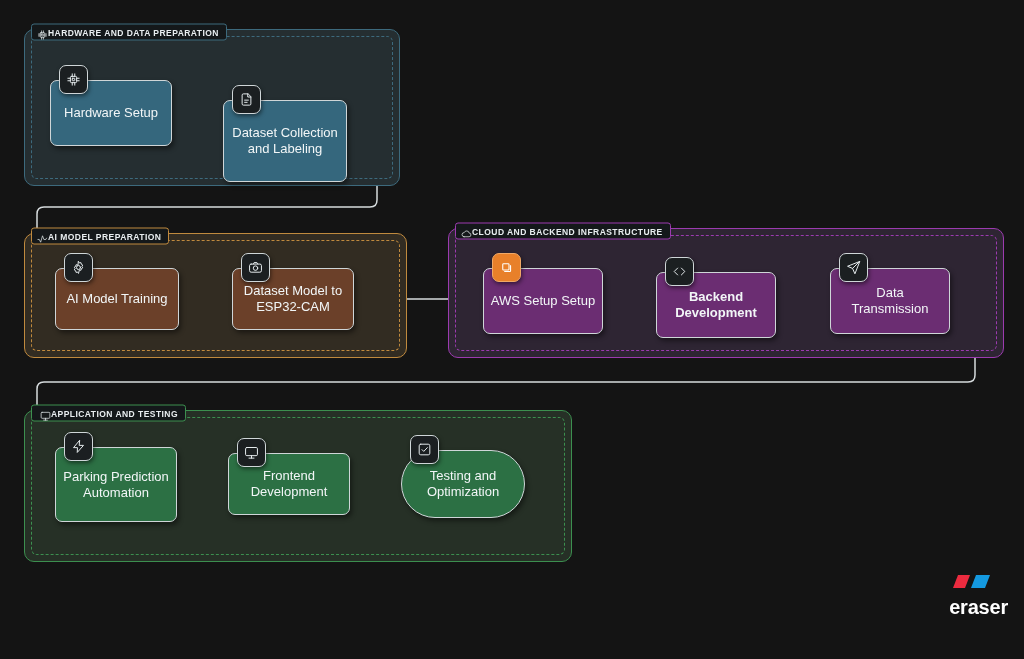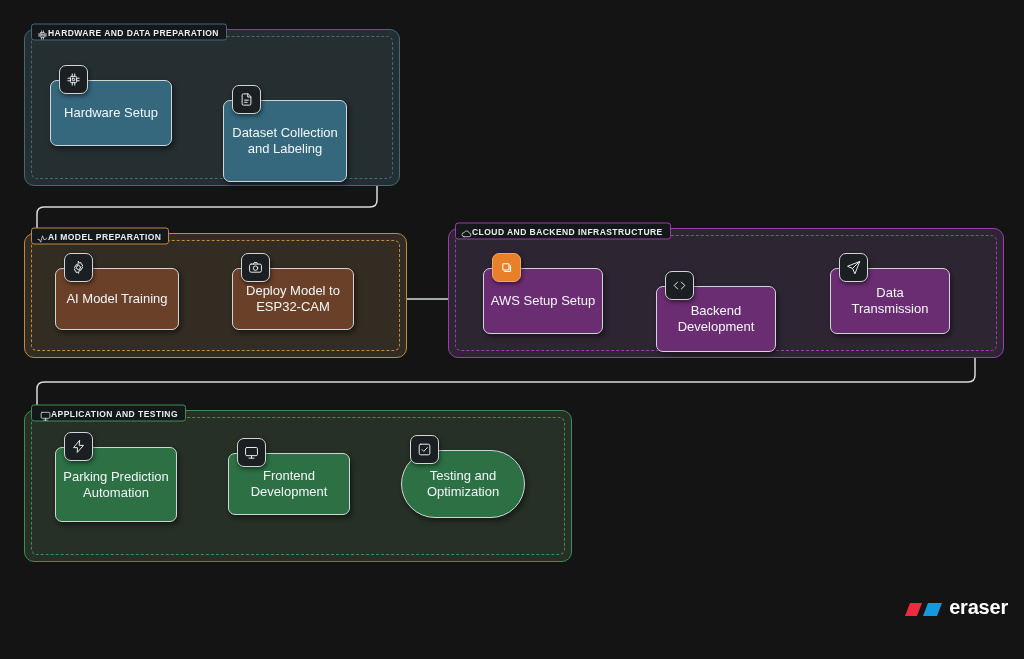--- a/index.html
+++ b/index.html
@@ -83,21 +83,21 @@
   .node-icon.aws { background: #e8802a; border-color:#f0a866; }
   .edge-path {
     fill: none;
     stroke: #d6dbdd;
     stroke-width: 1.5;
   }
   .edge-head { fill: none; stroke: #d6dbdd; stroke-width: 1.5; }
   #logo {
     position: absolute;
     right: 16px; bottom: 40px;
-    display: flex; align-items: flex-end; gap: 5px;
+    display: flex; align-items: flex-start; gap: 5px; flex-direction: column;
   }
   #logo .lg-text {
     color: #ffffff;
     font-size: 20px;
     font-weight: bold;
     letter-spacing: -0.2px;
   }
 </style>
 </head>
 <body style="background: rgb(20, 20, 20);">
@@ -170,21 +170,21 @@
       <div class="node" style="left: 55px; top: 268px; width: 124px; height: 62px; background: rgb(107, 64, 41);">
         <span>AI Model Training</span>
         <div class="node-icon">
           <svg viewBox="0 0 24 24">
             <circle cx="12" cy="12" r="3.2" stroke="#e4eaec" stroke-width="1.6" fill="none" stroke-linecap="round" stroke-linejoin="round"></circle>
             <path d="M12 2.5l1.4 2.2 2.6-.5.5 2.6 2.3 1.3-1.4 2.2 1.4 2.2-2.3 1.3-.5 2.6-2.6-.5L12 21.5l-1.4-2.2-2.6.5-.5-2.6-2.3-1.3 1.4-2.2-1.4-2.2 2.3-1.3.5-2.6 2.6.5z" stroke="#e4eaec" stroke-width="1.6" fill="none" stroke-linecap="round" stroke-linejoin="round"></path>
           </svg>
         </div>
       </div>
       <div class="node" style="left: 232px; top: 268px; width: 122px; height: 62px; background: rgb(107, 64, 41);">
-        <span>Deploy Model to ESP32-CAM</span>
+        <span>Dataset Model to ESP32-CAM</span>
         <div class="node-icon">
           <svg viewBox="0 0 24 24">
             <rect x="2.5" y="6.5" width="19" height="13" rx="2.5" stroke="#e4eaec" stroke-width="1.6" fill="none" stroke-linecap="round" stroke-linejoin="round"></rect>
             <circle cx="12" cy="13" r="3.6" stroke="#e4eaec" stroke-width="1.6" fill="none" stroke-linecap="round" stroke-linejoin="round"></circle>
             <path d="M8.5 6.5l1.3-2.4h4.4l1.3 2.4" stroke="#e4eaec" stroke-width="1.6" fill="none" stroke-linecap="round" stroke-linejoin="round"></path>
           </svg>
         </div>
       </div>
       <div class="group" style="left: 448px; top: 228px; width: 556px; height: 130px; background: rgb(46, 37, 51); border: 1.5px solid rgb(156, 59, 176);">
         <div class="group-inner-dash" style="border-color: rgb(156, 59, 176);"></div>
@@ -197,21 +197,21 @@
       </div>
       <div class="node" style="left: 483px; top: 268px; width: 120px; height: 66px; background: rgb(107, 45, 114);">
         <span>AWS Setup Setup</span>
         <div class="node-icon aws">
           <svg viewBox="0 0 24 24">
             <rect x="6" y="6" width="10" height="10" rx="1.3" stroke="#fff" stroke-width="1.7" fill="none"></rect>
             <path d="M9 18.5h8.5a1 1 0 0 0 1-1V9" stroke="#fff" stroke-width="1.7" fill="none" stroke-linecap="round"></path>
           </svg>
         </div>
       </div>
-      <div class="node" style="left: 656px; top: 286px; width: 120px; height: 66px; background: rgb(107, 45, 114);">
+      <div class="node" style="left: 656px; top: 272px; width: 120px; height: 66px; background: rgb(107, 45, 114); font-weight: bold;">
         <span>Backend Development</span>
         <div class="node-icon">
           <svg viewBox="0 0 24 24">
             <path d="M9 6.5L3.5 12 9 17.5M15 6.5L20.5 12 15 17.5" stroke="#e4eaec" stroke-width="1.6" fill="none" stroke-linecap="round" stroke-linejoin="round"></path>
           </svg>
         </div>
       </div>
       <div class="node" style="left: 830px; top: 268px; width: 120px; height: 66px; background: rgb(107, 45, 114);">
         <span>Data Transmission</span>
         <div class="node-icon">

